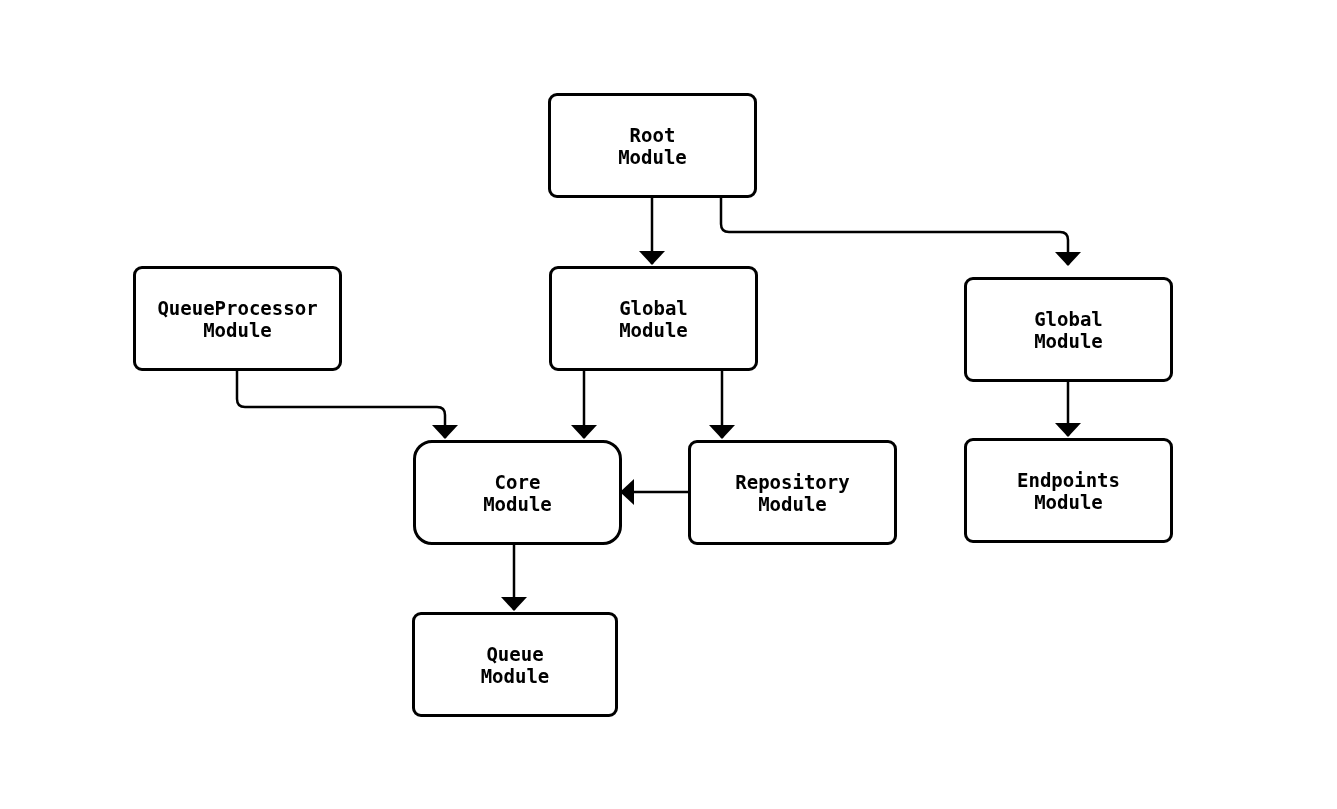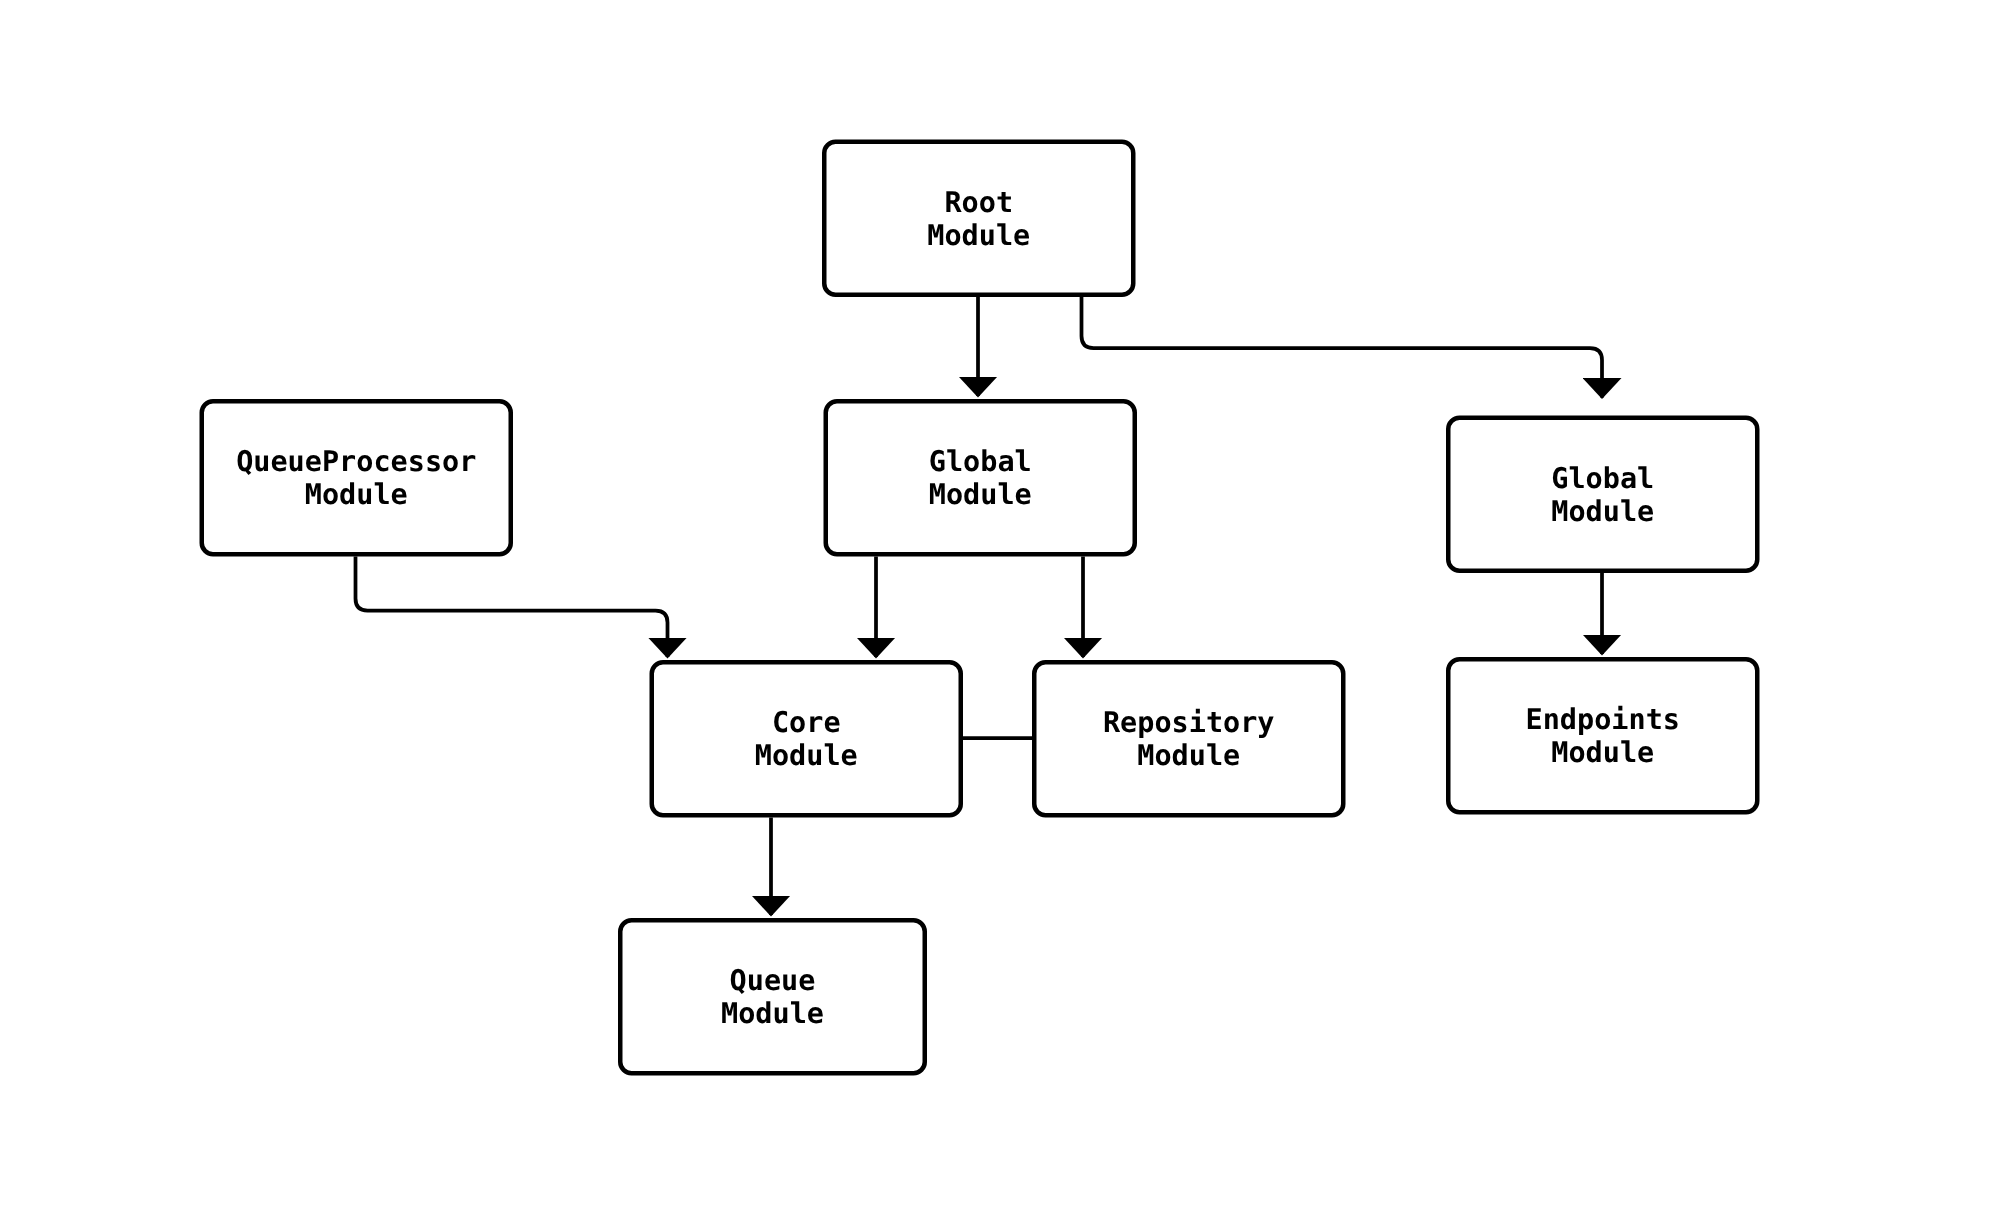--- a/index.html
+++ b/index.html
@@ -82,21 +82,21 @@
   <div class="node" style="left:549px; top:266px;">
     <span class="node-label">Global
 Module</span>
   </div>
 
   <div class="node" style="left:964px; top:267px;margin-top:10px;">
     <span class="node-label">Global
 Module</span>
   </div>
 
-  <div class="node" style="left:433px; top:440px;">
+  <div class="node" style="left:413px; top:440px;border-radius:19px;">
     <span class="node-label">Core
 Module</span>
   </div>
 
   <div class="node" style="left:688px; top:440px;">
     <span class="node-label">Repository
 Module</span>
   </div>
 
   <div class="node" style="left:964px; top:438px;">

